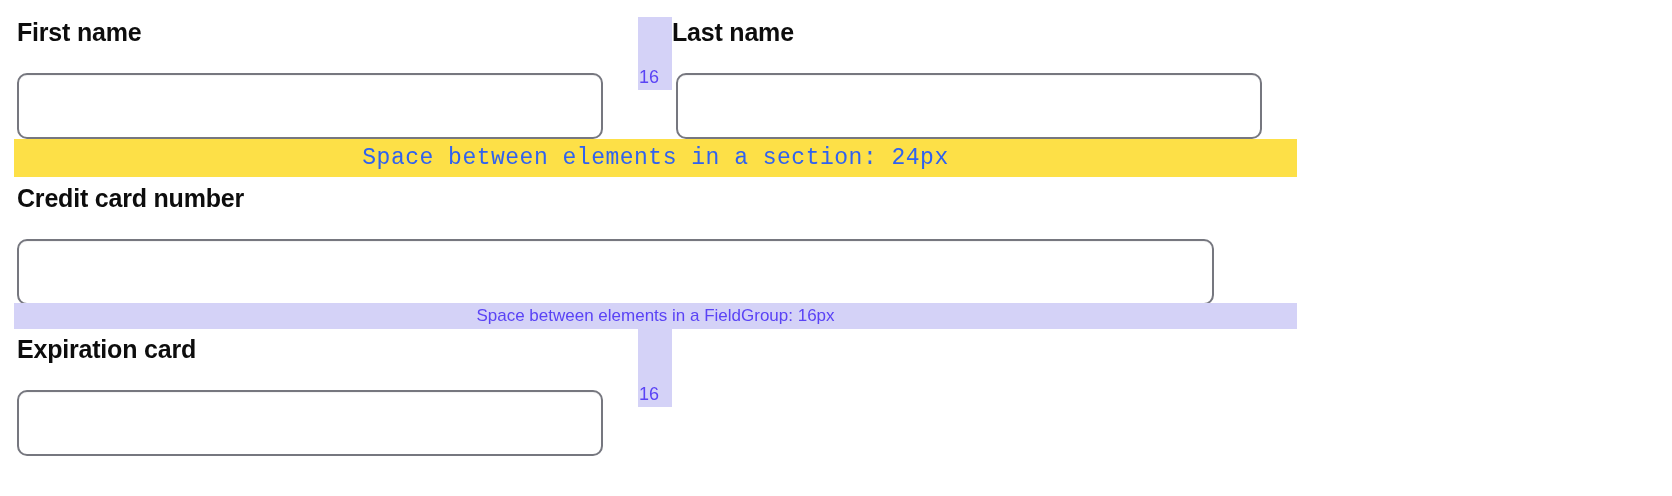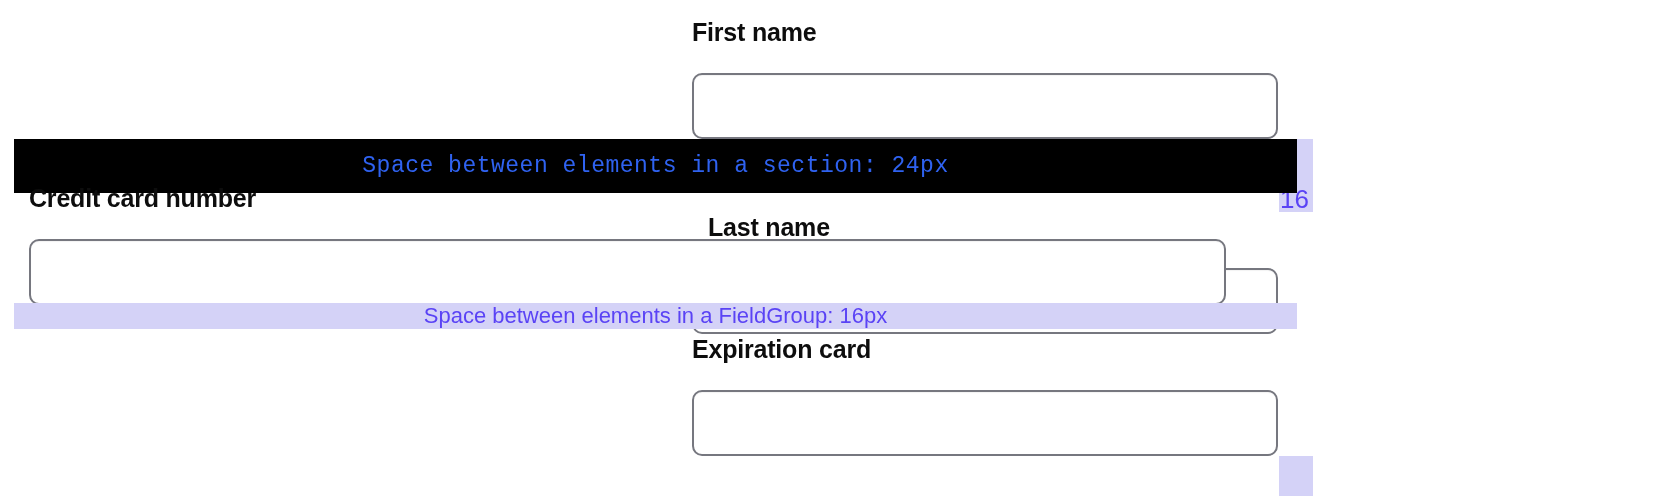--- a/index.html
+++ b/index.html
@@ -18,44 +18,44 @@
   .page {
     position: relative;
     width: 1672px;
     height: 496px;
     background: #ffffff;
   }
 
   
   .field-row {
     position: absolute;
-    left: 16px;
+    left: 0;
     width: 1297px;
     display: flex;
-    flex-direction: column;
-    align-items: flex-end;
+    flex-direction: row;
+    align-items: flex-start;
   }
   .col {
     display: flex;
     flex-direction: column;
   }
   .col-left  { width: 638px; }
   .col-right { width: 625px; }
 
   .label {
     font-family: "Liberation Sans", sans-serif;
     font-size: 25px;
     font-weight: bold;
     color: #0d0d0d;
     line-height: 30px;
     letter-spacing: -0.2px;
     padding-left: 17px;
     white-space: nowrap;
   }
-  .col-right .label { padding-left: 20px; }
+  .col-right .label { padding-left: 0; }
 
   .input-box {
     margin-left: 17px;
     margin-right: 0;
     height: 66px;
     box-sizing: border-box;
     background: #ffffff;
     border: 2px solid #76777f;
     border-radius: 10px;
     box-shadow: inset 0 1px 1px rgba(0,0,0,0.05);
@@ -68,63 +68,62 @@
     position: relative;
     width: 34px;
     flex: 0 0 34px;
     background: #d4d2f7;
     display: flex;
     align-items: flex-start;
     justify-content: flex-start;
   }
   .gap-value {
     font-family: "Liberation Sans", sans-serif;
-    font-size: 26px;
+    font-size: 18px;
     color: #5a43f5;
     line-height: 26px;
     margin-left: 1px;
   }
 
   
   .field-full {
     position: absolute;
     left: 0;
     width: 1297px;
-    padding-left: 12px;
   }
   .field-full .input-box { width: 1197px; }
 
   
   .band {
     position: absolute;
     left: 14px;
     width: 1283px;
     display: flex;
     align-items: center;
     justify-content: center;
     box-sizing: border-box;
   }
   .band-section {
-    background: #000000;
-    height: 54px;
+    background: #fde047;
+    height: 38px;
   }
   .band-section .band-text {
     font-family: "Liberation Mono", monospace;
     font-size: 23px;
     color: #2f62f0;
     letter-spacing: 0.5px;
     white-space: nowrap;
   }
   .band-fieldgroup {
     background: #d4d2f7;
     height: 26px;
   }
   .band-fieldgroup .band-text {
     font-family: "Liberation Sans", sans-serif;
-    font-size: 22px;
+    font-size: 17px;
     color: #5a43f5;
     white-space: nowrap;
   }
 </style>
 </head>
 <body>
 
 <div class="page">
 
   <div class="field-row" style="top:17px; height:122px;">

